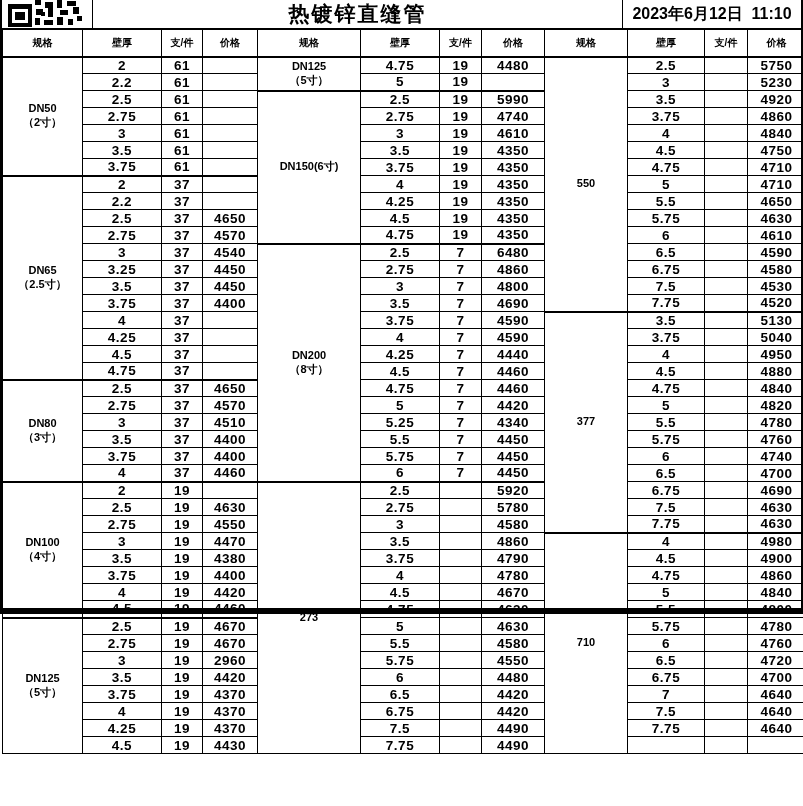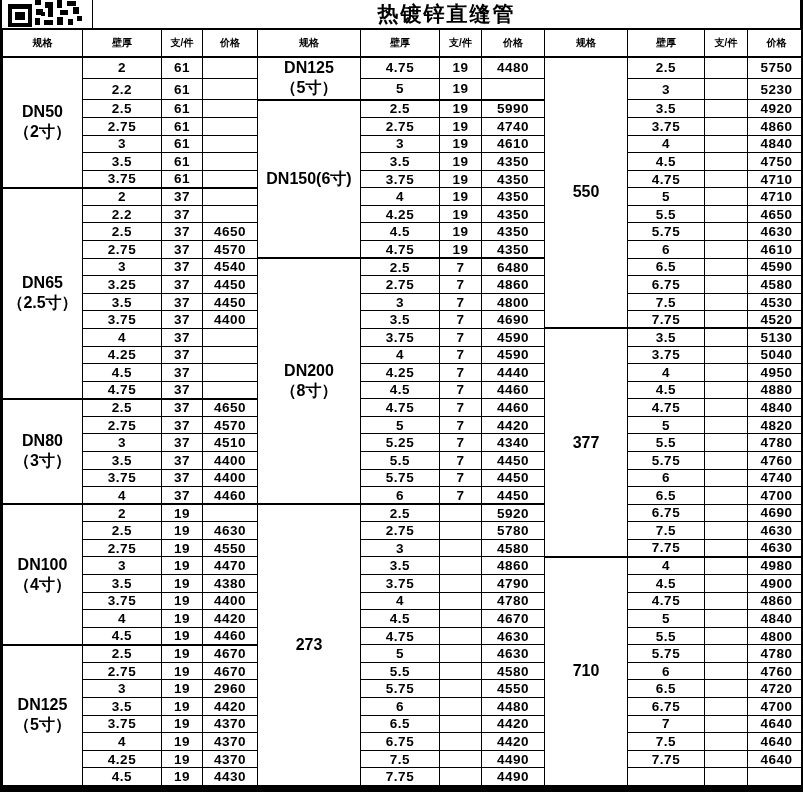--- a/index.html
+++ b/index.html
@@ -3,21 +3,21 @@
 <meta charset="utf-8">
 <style>
   * { box-sizing: border-box; }
   html, body { margin: 0; padding: 0; background: #fff; }
   body {
     width: 803px; height: 806px; overflow: hidden;
     font-family: "Liberation Sans", "DejaVu Sans", sans-serif;
     font-weight: bold; color: #000;
   }
   .sheet {
-    width: 803px; height: 792px;
+    width: 803px; height: 614px;
     border-left: 2px solid #000; border-right: 2px solid #000;
     border-bottom: 6px solid #000;
     display: flex; flex-direction: column;
   }
   .title-row {
     height: 29px; display: flex; align-items: stretch;
     border-bottom: 1px solid #000; flex: 0 0 auto;
   }
   .qr-cell {
     width: 91px; border-right: 1px solid #000;
@@ -36,21 +36,21 @@
     border-collapse: collapse; table-layout: fixed;
     width: 801px; height: 770px; flex: 1 1 auto;
   }
   th, td {
     border: 1px solid #000; padding: 0; margin: 0;
     text-align: center; vertical-align: middle;
     font-weight: bold; overflow: hidden;
   }
   thead th { height: 27px; font-size: 10px; }
   tbody td { height: 17px; font-size: 13.5px; letter-spacing: 0.5px; }
-  td.spec { font-size: 16px; letter-spacing: 0; line-height: 1.25; white-space: pre-line; }
+  td.spec { font-size: 11px; letter-spacing: 0; line-height: 1.25; white-space: pre-line; }
   td.gt, th.gt { border-top: 2px solid #000; }
   tr:first-child td { border-top: 2px solid #000; }
 </style>
 </head>
 <body>
 
 <div class="sheet">
   <div class="title-row">
     <div class="qr-cell">
       <svg width="80" height="28" viewBox="0 0 80 28" shape-rendering="crispEdges">
@@ -68,20 +68,21 @@
           <rect x="68" y="7" width="6" height="7" fill="#000"></rect>
         <rect x="30" y="18" width="5" height="7" fill="#000"></rect>
           <rect x="39" y="20" width="9" height="5" fill="#000"></rect>
         <rect x="52" y="17" width="6" height="8" fill="#000"></rect>
           <rect x="63" y="19" width="5" height="6" fill="#000"></rect>
         <rect x="72" y="16" width="5" height="5" fill="#000"></rect>
           <rect x="36" y="12" width="4" height="4" fill="#000"></rect>
       </svg>
     </div>
     <div class="title-cell">热镀锌直缝管</div>
+    <div class="date-cell">2023年6月12日  11:10</div>
   </div>
   <table id="price-table">
     <colgroup>
       <col style="width:80px">
         <col style="width:79px">
         <col style="width:41px">
         <col style="width:55px">
       <col style="width:103px">
         <col style="width:79px">
         <col style="width:42px">

